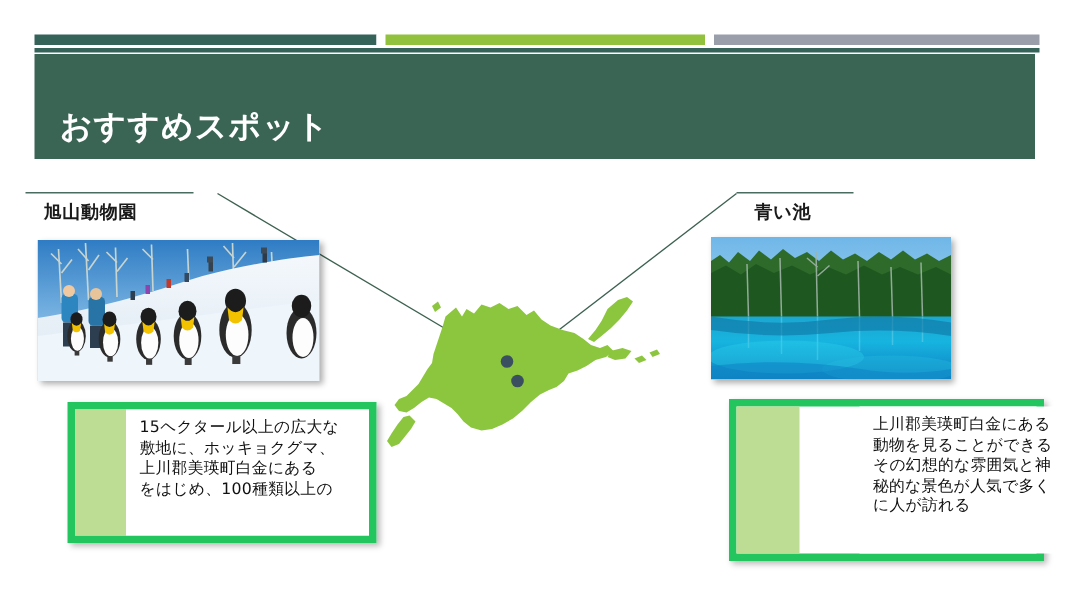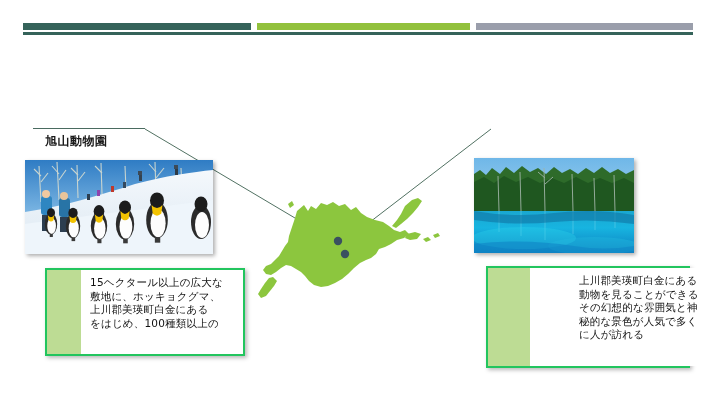--- a/index.html
+++ b/index.html
@@ -79,21 +79,21 @@
   }
   .callout-label {
     font-size: 12px;
     font-weight: bold;
     color: #1a1a1a;
     padding-top: 4px;
     padding-left: 12px;
     white-space: nowrap;
     letter-spacing: 0.5px;
   }
-  #callout-left  { left: 33px; top: 128px; width: 112px; }
+  #callout-left  { left: 17px; top: 128px; width: 112px; }
   #callout-right { left: 491px; top: 128px; width: 78px; }
 
   
   .leaders {
     position: absolute;
     left: 0; top: 0;
     width: 715px; height: 400px;
     pointer-events: none;
   }
 
@@ -108,21 +108,21 @@
   #photo-pond { left: 474px; top: 158px; width: 160px; height: 95px; }
 
   .photo svg { display: block; width: 100%; height: 100%; }
 
   
   .descbox {
     position: absolute;
     display: flex;
     background: #ffffff;
     box-shadow: 2px 2px 4px rgba(0,0,0,0.28);
-    border: 2px solid #22c55e;
+    border: 5px solid #22c55e;
   }
   .descbox .accent {
     background: #BDDC94;
     flex: 0 0 auto;
   }
   .descbox .body {
     background: #ffffff;
     flex: 1 1 auto;
     padding: 6px 6px 6px 9px;
   }
@@ -155,31 +155,38 @@
 
   <div class="topbars">
     <div class="topbar-seg dark"></div>
     <div class="topbar-seg gap"></div>
     <div class="topbar-seg light"></div>
     <div class="topbar-seg gap"></div>
     <div class="topbar-seg grey"></div>
   </div>
   <div class="topbar-underline"></div>
 
+  <div class="title-banner">
+    <div class="title-text">おすすめスポット</div>
+  </div>
 
   <svg class="leaders" viewBox="0 0 715 400">
     <line x1="145" y1="129" x2="332" y2="240" stroke="#3d6150" stroke-width="0.9"></line>
     <line x1="491" y1="129" x2="340" y2="245" stroke="#3d6150" stroke-width="0.9"></line>
   </svg>
 
   <div class="callout" id="callout-left">
     <div class="callout-rule"></div>
     <div class="callout-label">旭山動物園</div>
   </div>
 
+  <div class="callout" id="callout-right">
+    <div class="callout-rule"></div>
+    <div class="callout-label">青い池</div>
+  </div>
 
   <div class="photo" id="photo-zoo">
     <svg viewBox="0 0 188 94" preserveAspectRatio="none">
       <defs>
         <linearGradient id="skyGrad" x1="0" y1="0" x2="0" y2="1">
           <stop offset="0%" stop-color="#2f7cc4"></stop>
           <stop offset="55%" stop-color="#79b4e2"></stop>
           <stop offset="100%" stop-color="#cfe4f3"></stop>
         </linearGradient>
         <linearGradient id="snowGrad" x1="0" y1="0" x2="0" y2="1">

